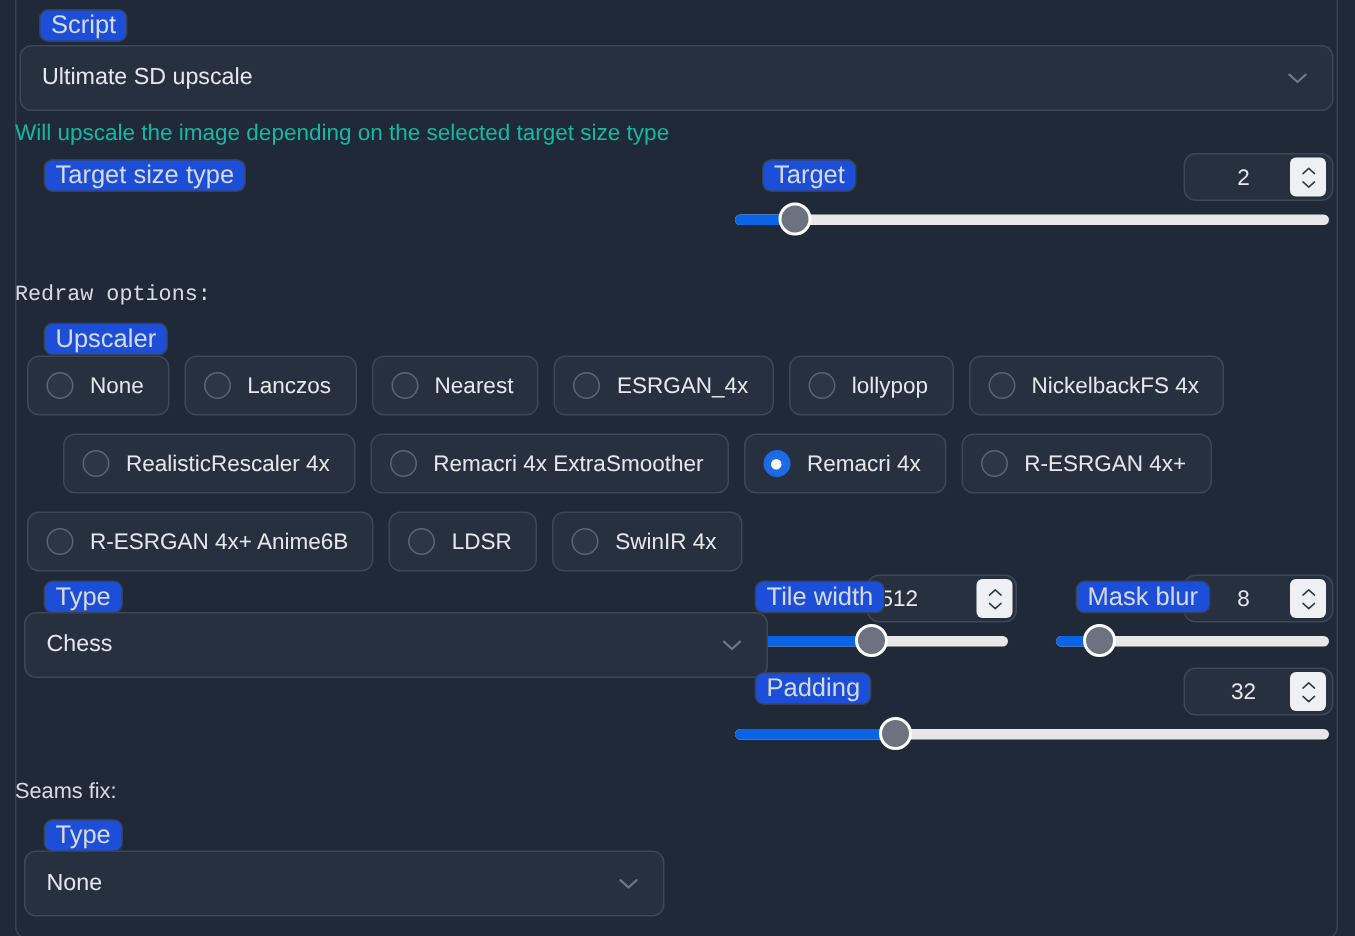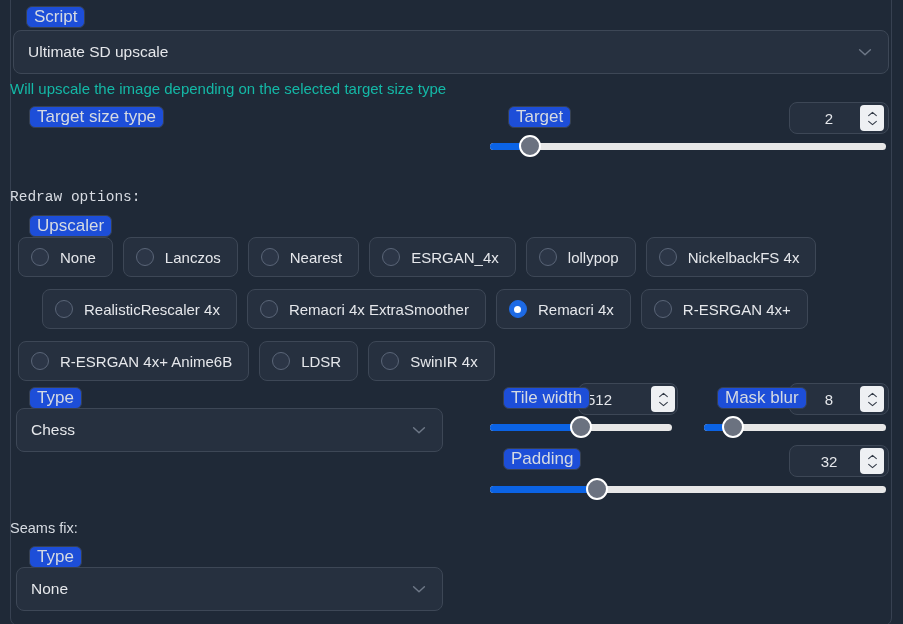--- a/index.html
+++ b/index.html
@@ -297,21 +297,21 @@
         <span class="radio"></span>
         <span class="plabel">LDSR</span>
       </div>
       <div class="pill">
         <span class="radio"></span>
         <span class="plabel">SwinIR 4x</span>
       </div>
     </div>
 
   <div class="legend" style="left:29px; top:387px;">Type</div>
-  <div class="dropdown" style="left:16px; top:408px; width:427px; height:44px;">
+  <div class="dropdown" style="left:16px; top:408px; width:496px; height:44px;">
     <span class="dd-text">Chess</span>
     <span class="chev">
       <svg viewBox="0 0 20 20" width="18" height="18">
           <path d="M4 7.5 L10 13 L16 7.5" fill="none" stroke="#9aa4b4" stroke-width="1.6" stroke-linecap="round" stroke-linejoin="round"></path>
         </svg>
     </span>
   </div>
 
   <div class="legend" style="left:503px; top:387px;">Tile width</div>
   <div class="numbox" style="left:578px; top:383px; width:100px;gap:39px;">

